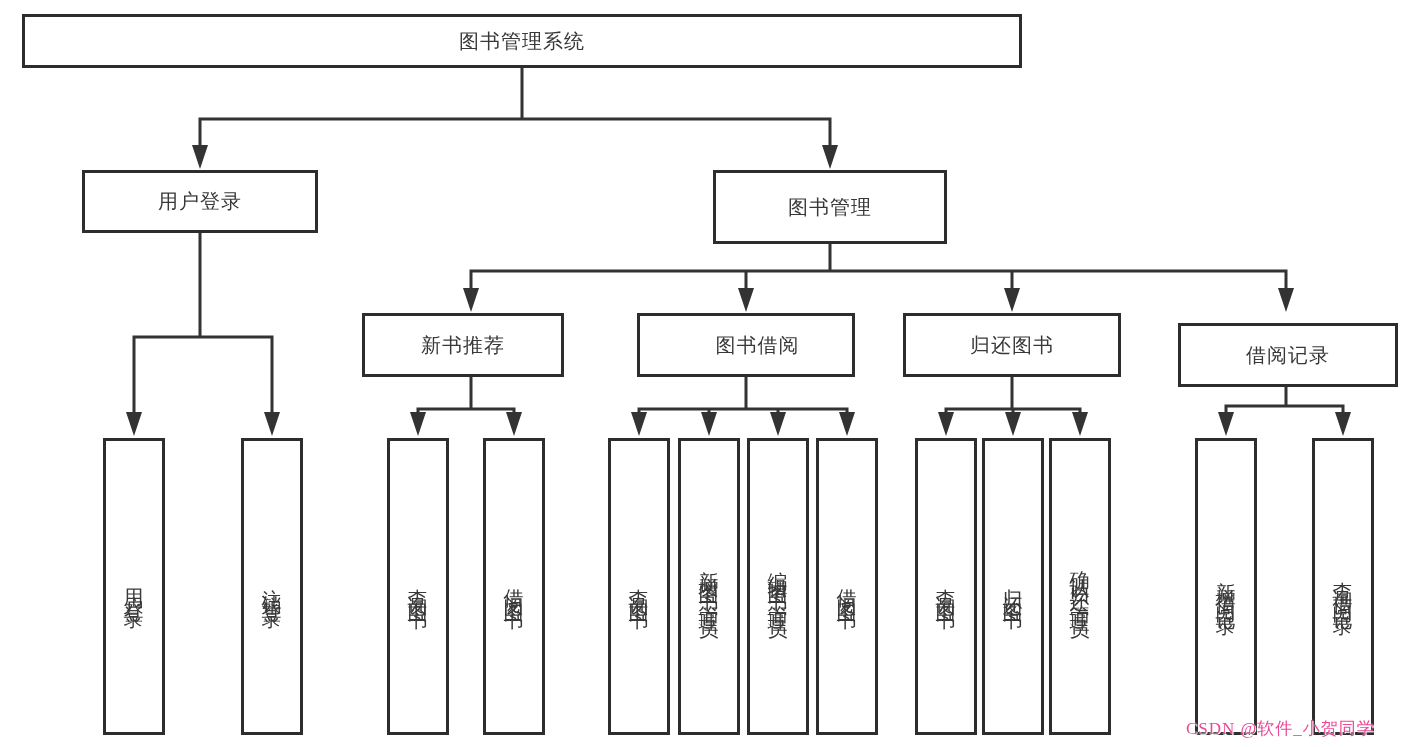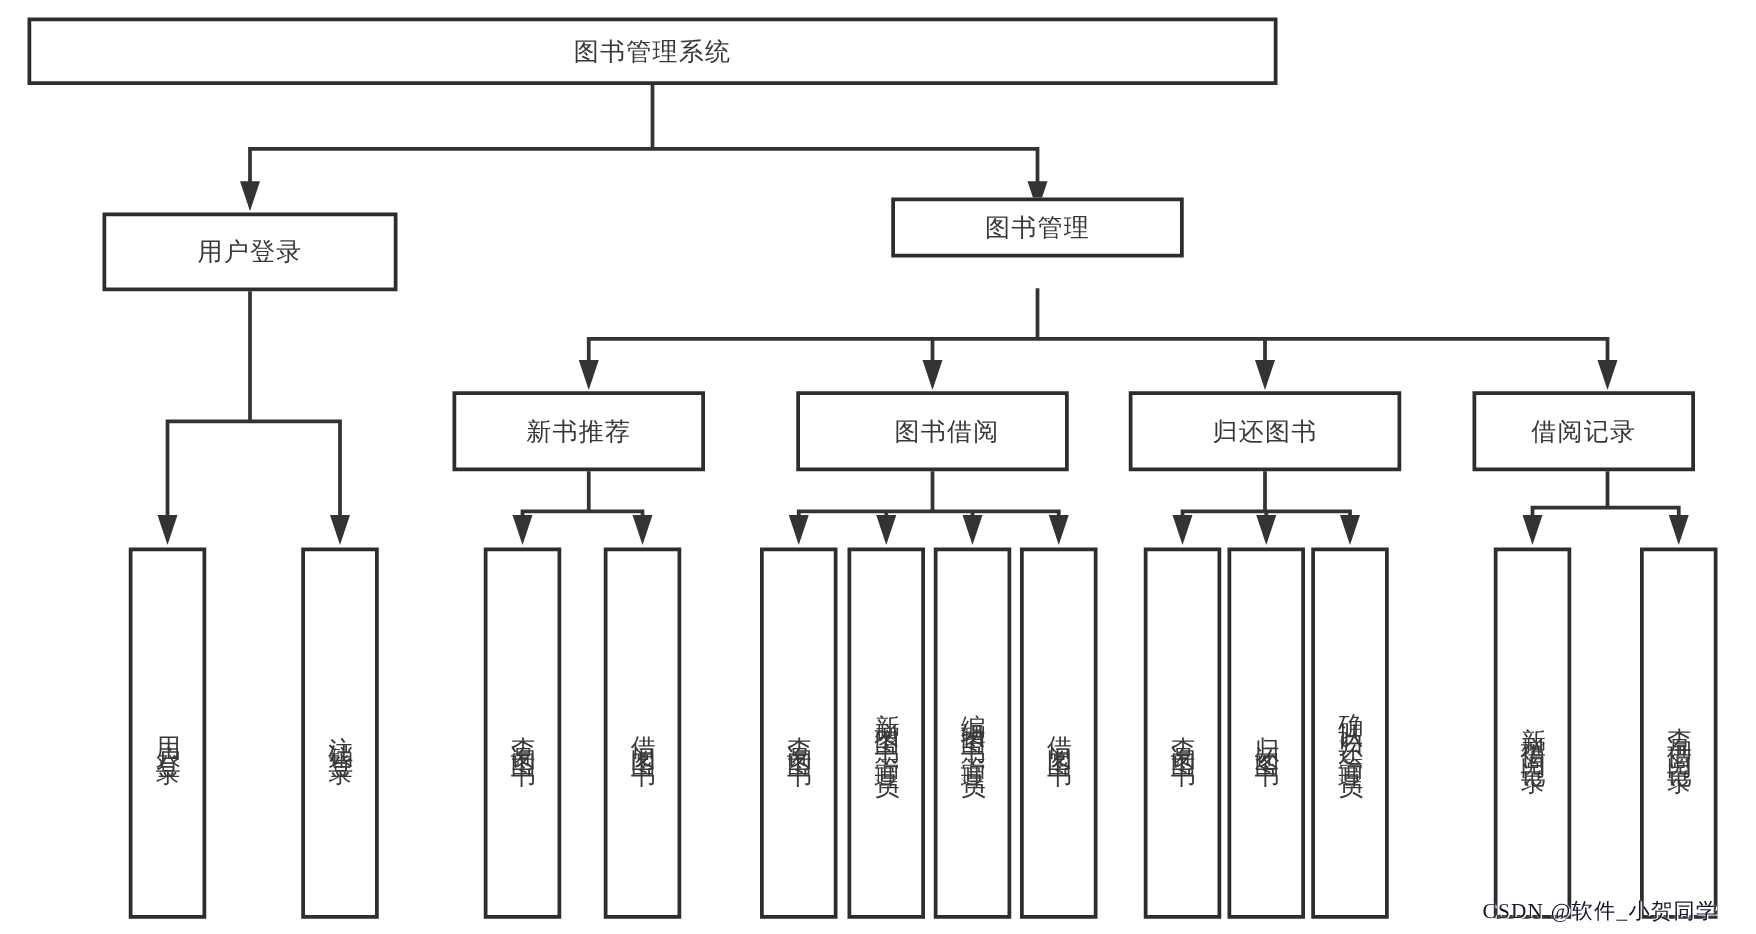--- a/index.html
+++ b/index.html
@@ -27,37 +27,37 @@
     writing-mode:vertical-rl;
     text-orientation:mixed;
     letter-spacing:7px;
     line-height:1;
     max-height:280px;
   }
   
   .root{left:22px;top:14px;width:1000px;height:54px;}
   
   .l2a{left:82px;top:170px;width:236px;height:63px;}
-  .l2b{left:713px;top:158px;width:234px;height:48px;}
+  .l2b{left:713px;top:170px;width:234px;height:74px;}
   
   .l3a{left:362px;top:313px;width:202px;height:64px;}
   .l3b{left:637px;top:313px;width:218px;height:64px;padding-left:23px;}
   .l3c{left:903px;top:313px;width:218px;height:64px;}
-  .l3d{left:1178px;top:313px;width:178px;height:64px;}
+  .l3d{left:1178px;top:323px;width:220px;height:64px;}
   
   .g1a{left:103px;}  .g1b{left:241px;}
   .g2a{left:387px;}  .g2b{left:483px;}
   .g3a{left:608px;}  .g3b{left:678px;}  .g3c{left:747px;}  .g3d{left:816px;}
   .g4a{left:915px;}  .g4b{left:982px;}  .g4c{left:1049px;}
   .g5a{left:1195px;} .g5b{left:1312px;}
   .watermark{
     position:absolute;
     left:1186px;top:717px;
     font-size:17px;
-    color:#0f172a;
+    color:#ec4899;
     letter-spacing:1px;
     white-space:nowrap;
     text-shadow:0 0 2px #ffffff,1px 1px 0 #ffffff;
     z-index:5;
   }
 </style>
 </head>
 <body>
 
 <div id="stage">

